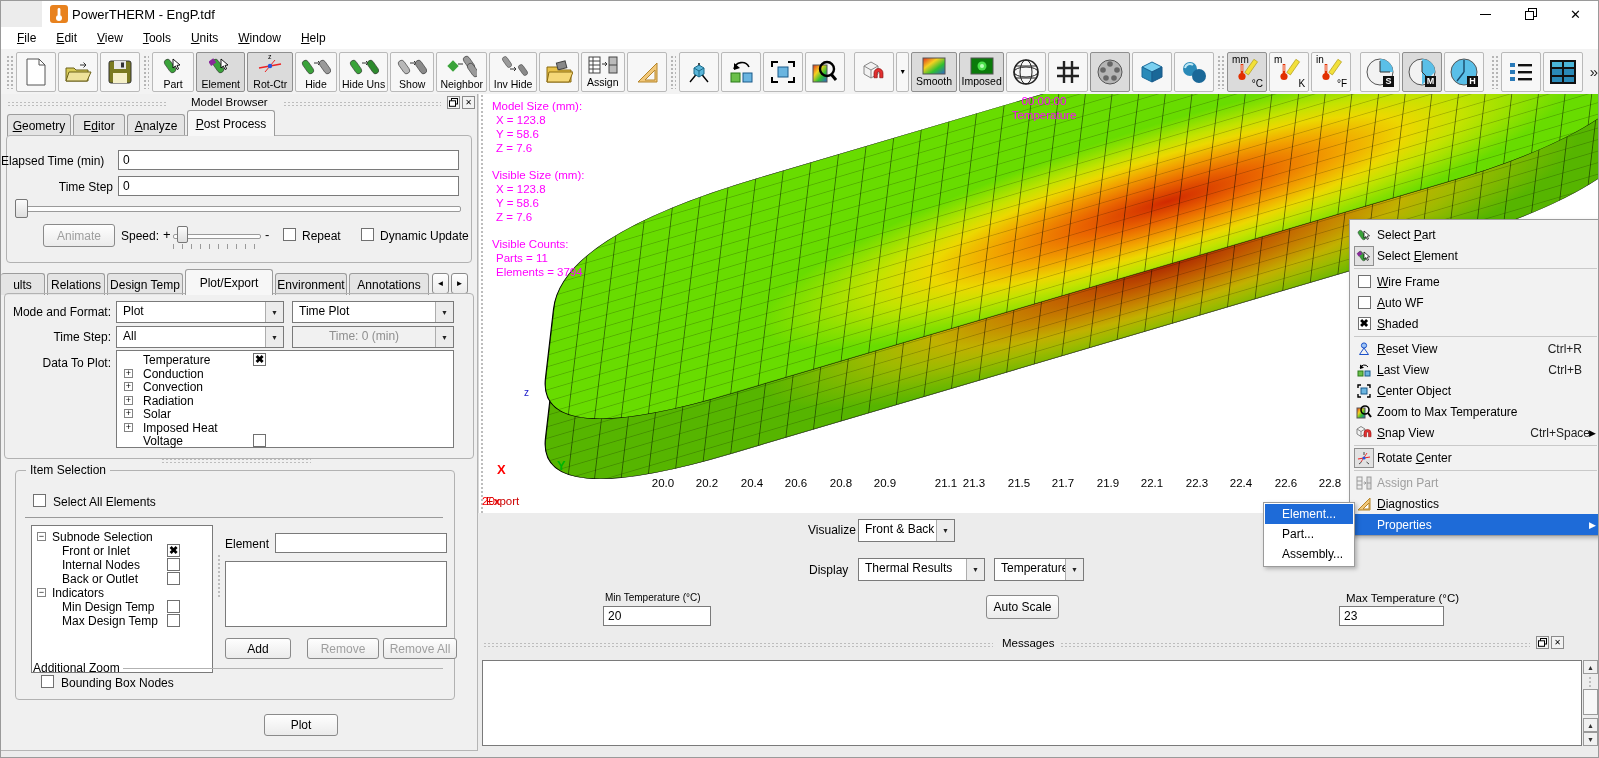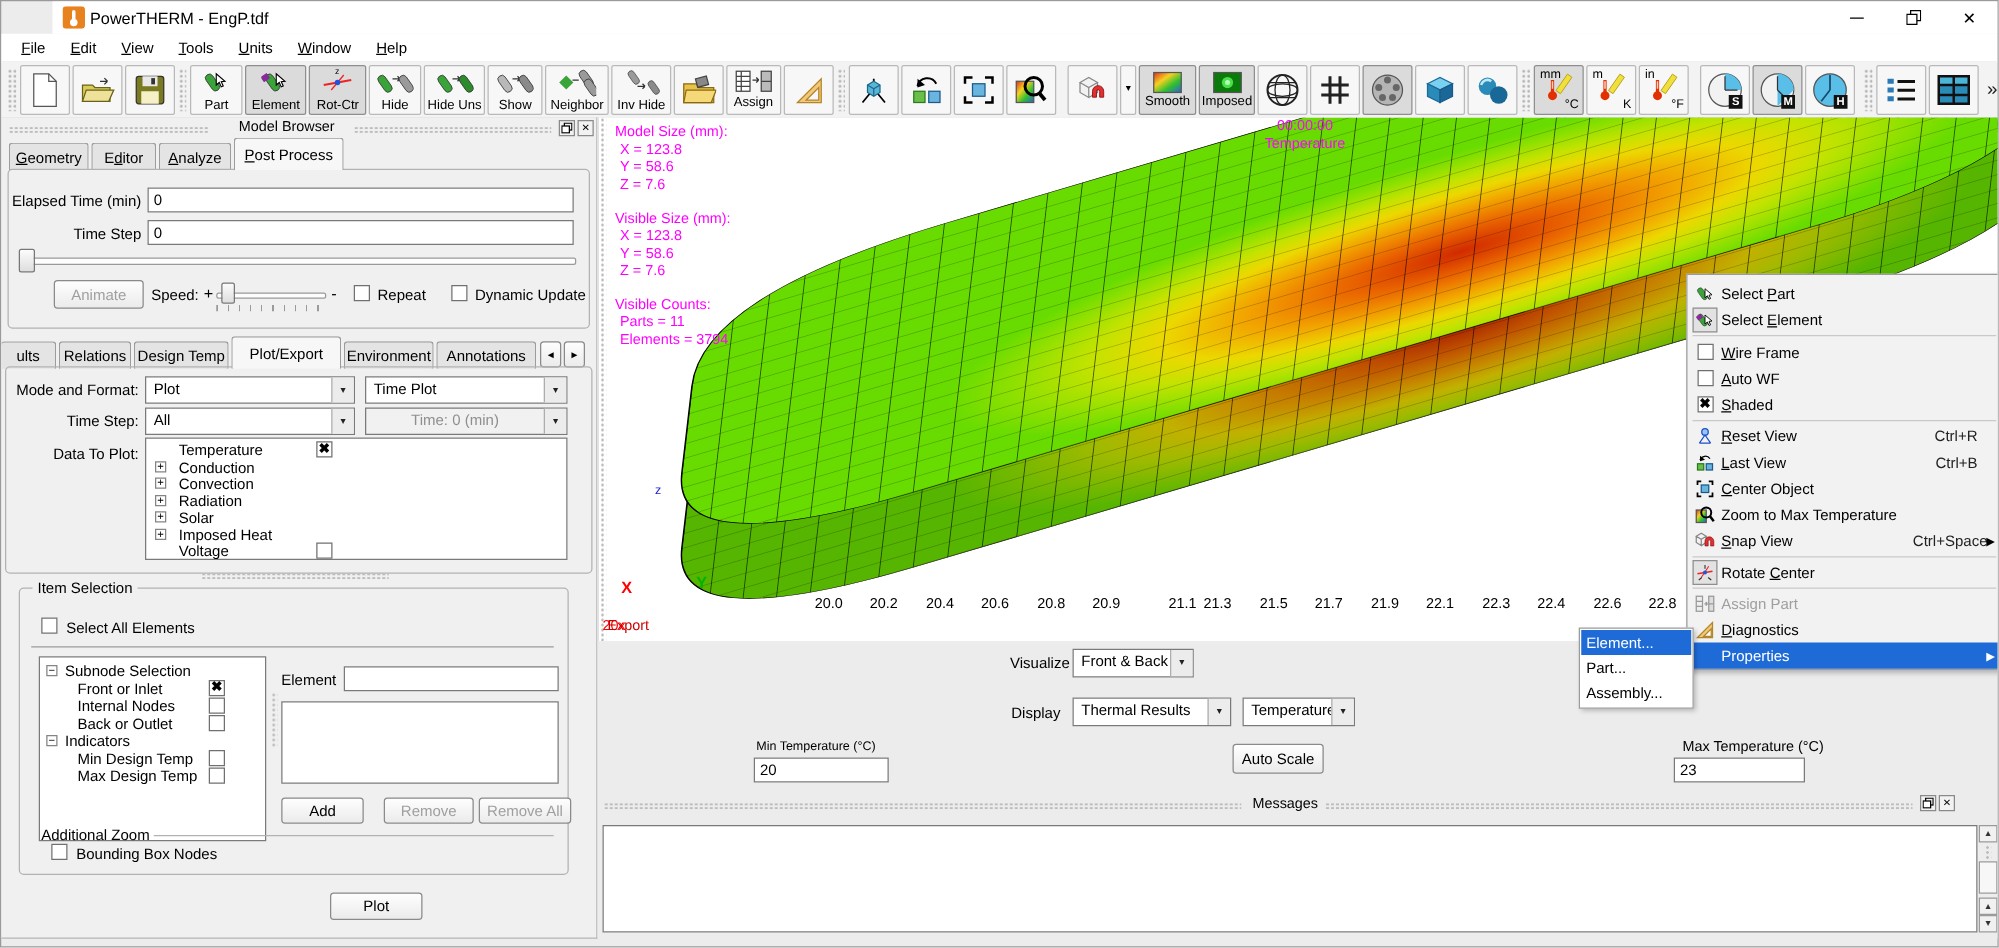--- a/index.html
+++ b/index.html
@@ -62,21 +62,21 @@
   .mi .ic{width:26px;display:flex;align-items:center;justify-content:center;flex:0 0 26px;}
   .mi .lbl{flex:1;white-space:nowrap;}
   .mi .sc{margin-right:18px;color:#222;}
   .mi .subarr{position:absolute;right:4px;font-size:9px;}
   .mi.hl{background:#1E6BD8;color:#fff;}
   .mi.dis .lbl{color:#9f9f9f;}
   .msep{position:absolute;left:4px;right:4px;height:1px;background:#c9c9c9;}
   .iconbox{width:20px;height:20px;border:1px solid #8f8f8f;background:#e2e2e2;display:flex;align-items:center;justify-content:center;box-sizing:border-box;}
   #ctxsub{position:absolute;left:1262px;top:501px;width:90px;height:63px;background:#fff;border:1px solid #9b9b9b;
           box-shadow:2px 2px 4px rgba(0,0,0,.25);z-index:51;}
-  .smi{position:absolute;left:1px;right:1px;height:20px;display:flex;align-items:center;padding-left:4px;}
+  .smi{position:absolute;left:1px;right:1px;height:20px;display:flex;align-items:center;padding-left:17px;}
   .smi.hl{background:#1E6BD8;color:#fff;}
   
   #controls{position:absolute;left:477px;top:512px;width:1122px;height:120px;background:#ECECEC;}
   .ctl-label{position:absolute;white-space:nowrap;}
   #messages{position:absolute;left:477px;top:632px;width:1122px;height:118px;background:#ECECEC;}
   .sb-btn{position:absolute;left:0;width:15px;height:14px;border:1px solid #9a9a9a;background:#f1f1f1;display:flex;align-items:center;justify-content:center;font-size:7px;color:#333;box-sizing:border-box;}
   u{text-decoration:underline;}
 </style>
 </head>
 <body>
@@ -447,21 +447,21 @@
         <span>E<u>d</u>itor</span>
       </div>
     <div class="tab" style="left:126px;top:20px;width:58px">
         <span><u>A</u>nalyze</span>
       </div>
     <div class="tab active" style="left:186px;top:16px;width:88px">
         <span><u>P</u>ost Process</span>
       </div>
 
     <div class="fieldset" style="left:5px;top:41px;width:464px;height:126px;background:#F0F0F0"></div>
-    <div class="abs" style="left:0;top:60px;width:112px;text-align:right">Elapsed Time (min)</div>
+    <div class="abs" style="left:0;top:60px;width:112px;text-align:left">Elapsed Time (min)</div>
     <input class="txt abs" style="left: 117px; top: 56px; width: 341px; height: 20px;" value="0">
     <div class="abs" style="left:0;top:86px;width:112px;text-align:right">Time Step</div>
     <input class="txt abs" style="left: 117px; top: 82px; width: 341px; height: 20px;" value="0">
     <div class="abs" style="left:16px;top:112px;width:442px;height:4px;border:1px solid #9a9a9a;border-radius:2px;background:#fdfdfd"></div>
     <div class="abs" style="left:14px;top:105px;width:11px;height:17px;border:1px solid #777;border-radius:2px;background:linear-gradient(#fcfcfc,#dedede)"></div>
     <div class="btn disabled abs" style="left:32px;top:130px;width:72px;height:23px">
         <span>Animate</span>
       </div>
     <div class="abs" style="left:120px;top:135px">Speed:</div>
     <div class="abs" style="left:162px;top:133px;font-size:13px">+</div>

